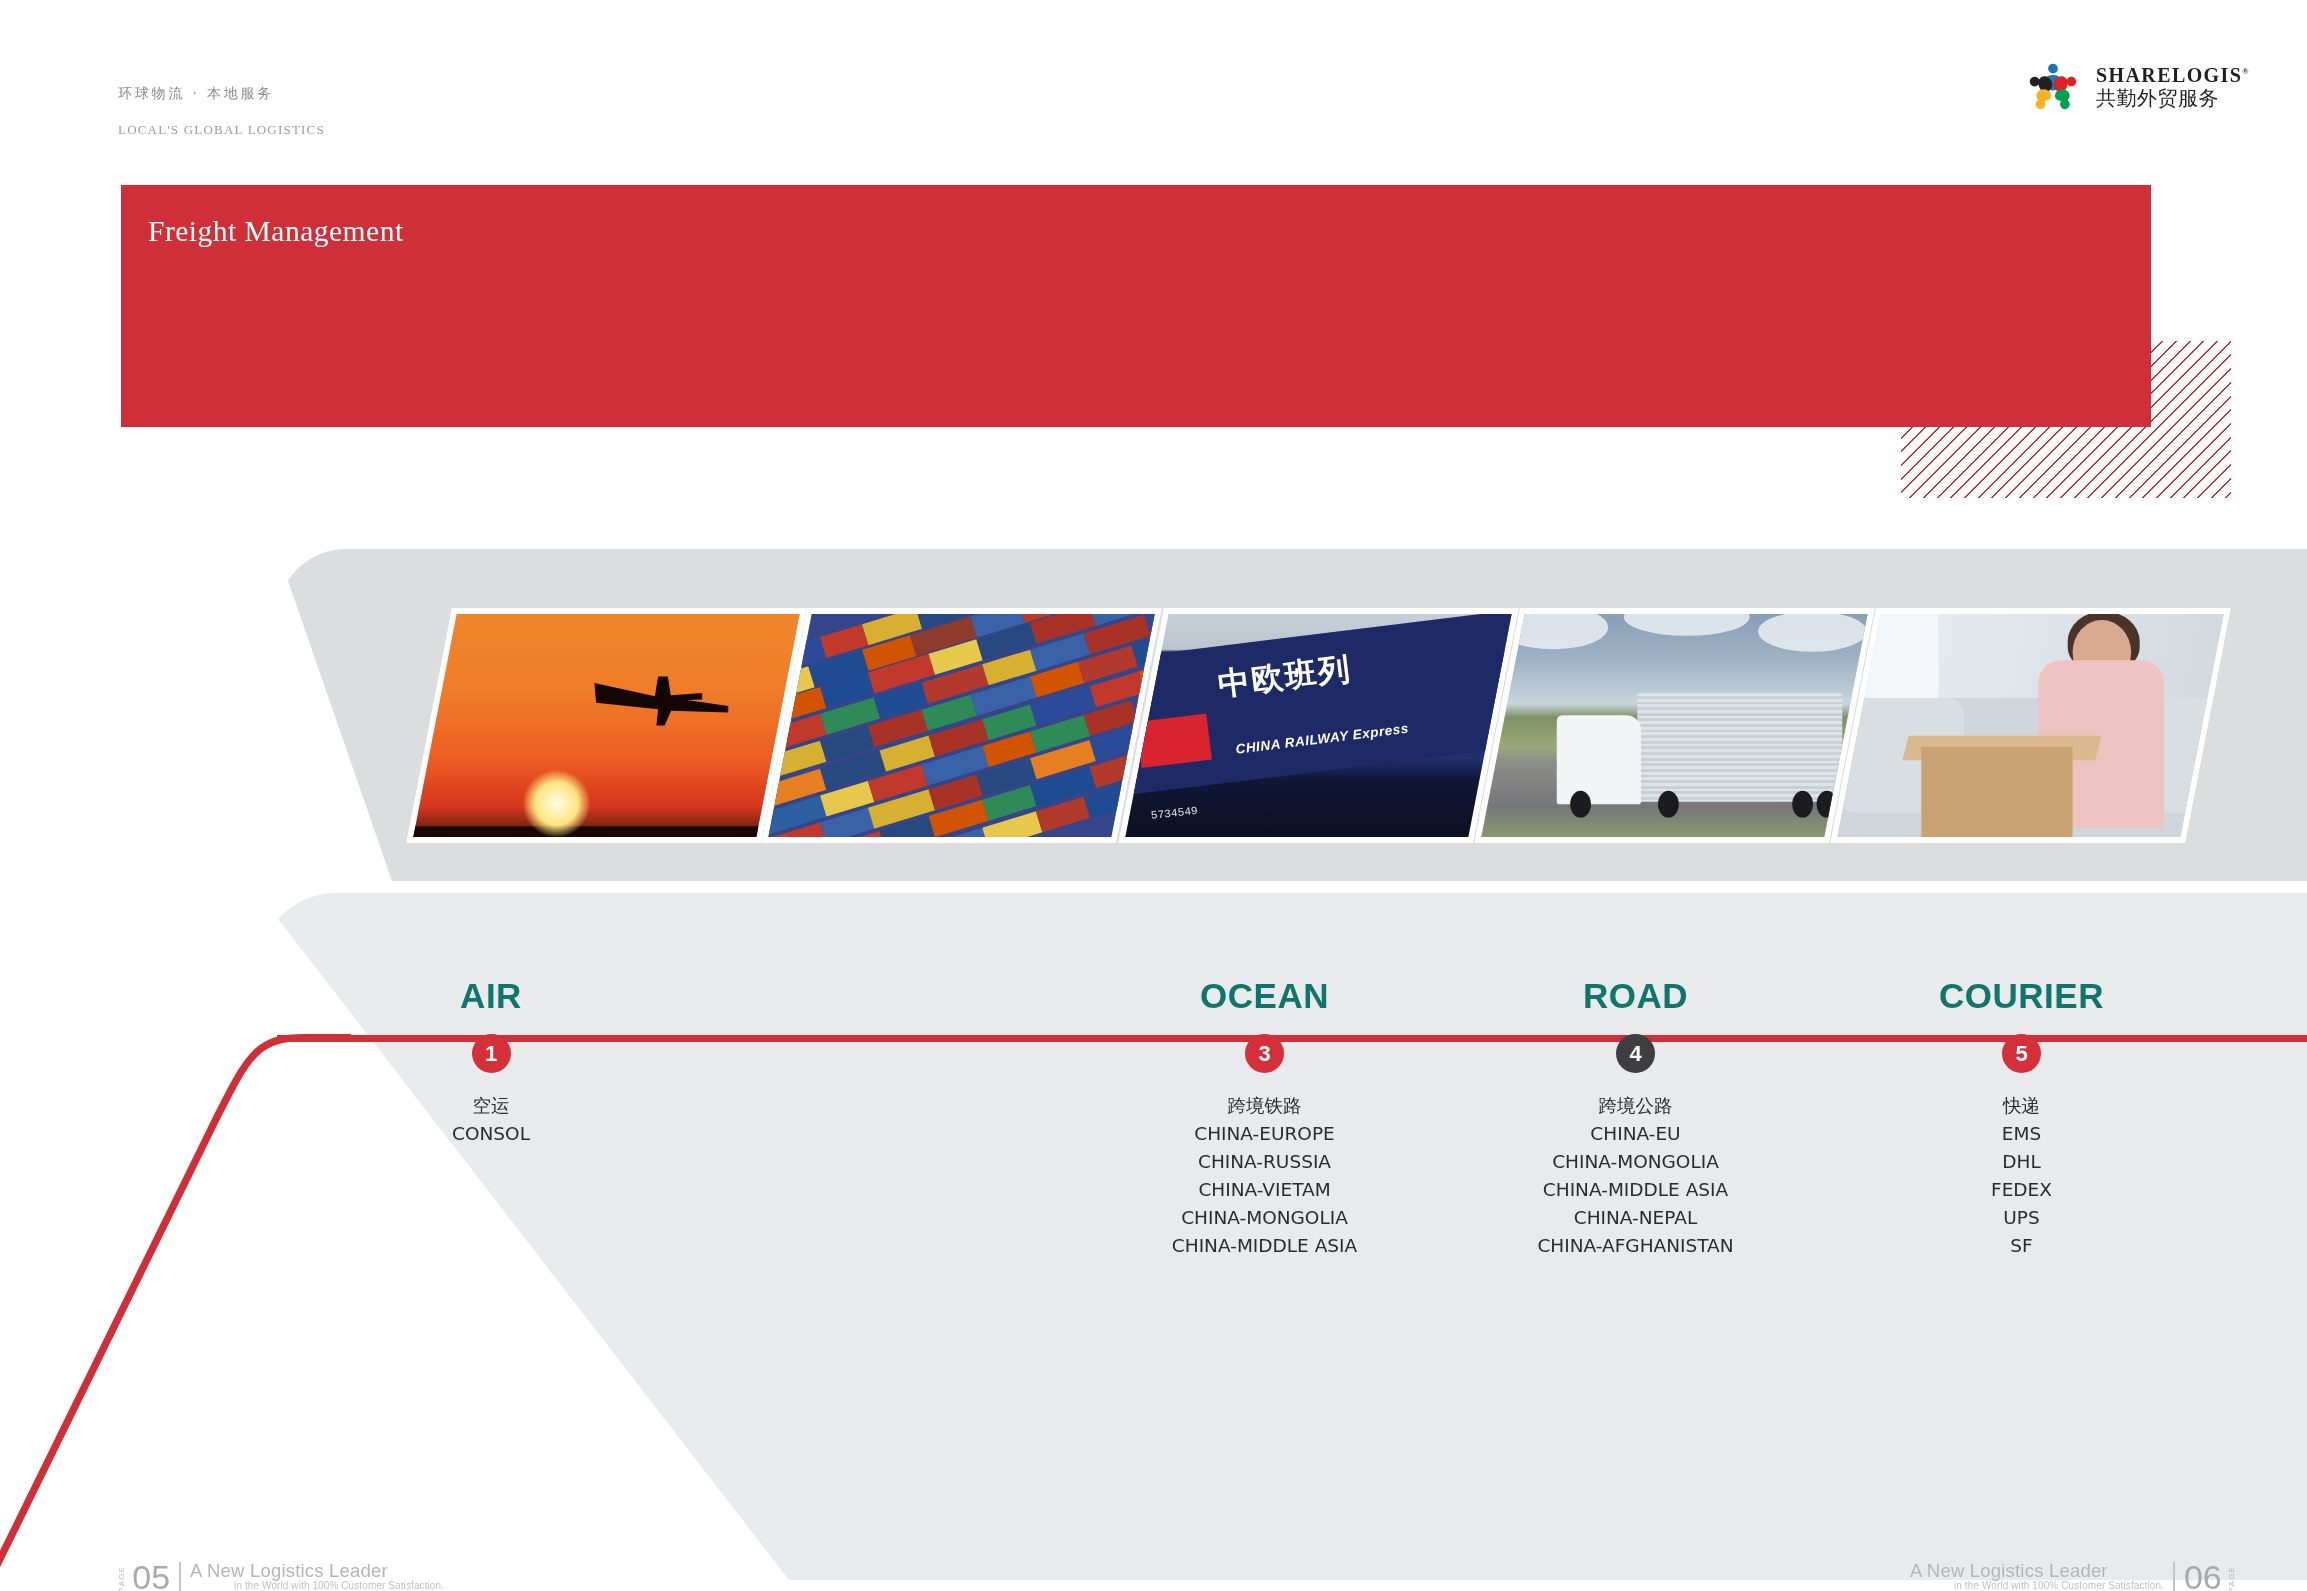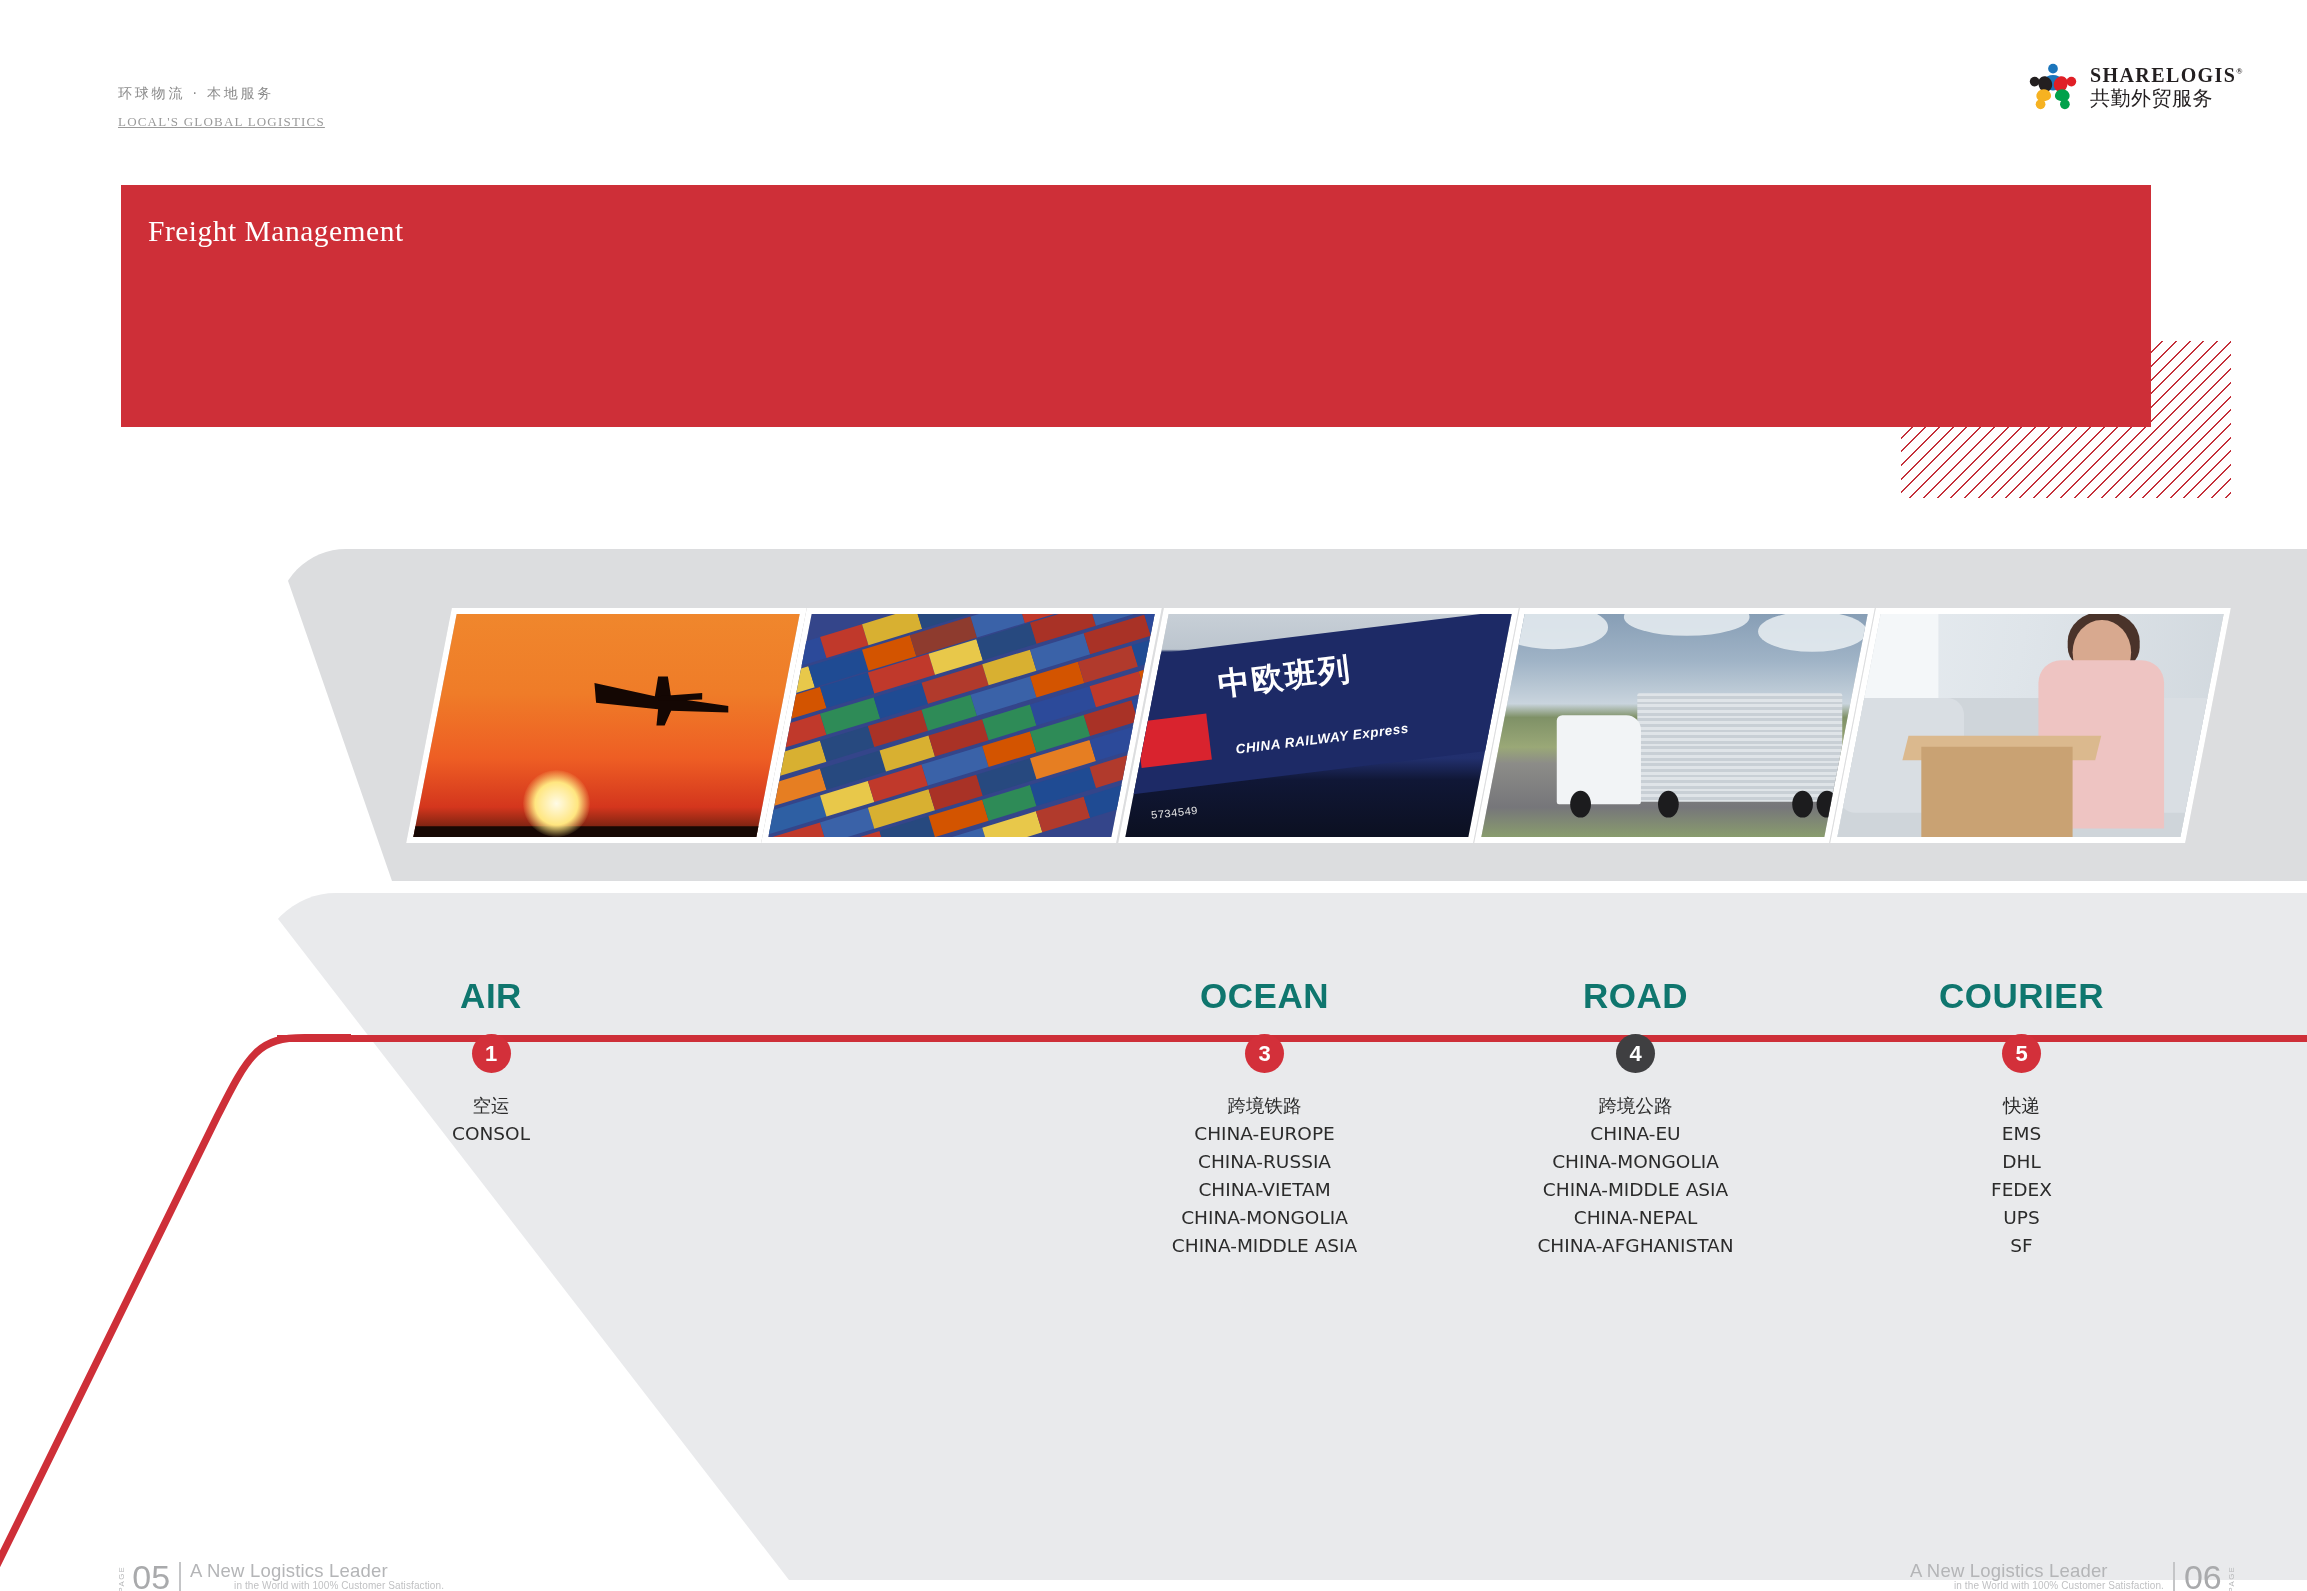--- a/index.html
+++ b/index.html
@@ -8,27 +8,26 @@
     position:relative;width:2321px;height:1592px;background:#ffffff;overflow:hidden;
   }
 
   
   #brand-tagline{position:absolute;left:118px;top:85px;}
   #brand-tagline .cn{
     font-size:14px;color:#8a8a8a;letter-spacing:2.8px;font-weight:400;line-height:1.15;
     font-family:"DejaVu Sans",sans-serif;
   }
   #brand-tagline .en{
-    font-size:13px;color:#9a9a9a;letter-spacing:1.2px;margin-top:13px;
+    font-size:13px;color:#9a9a9a;letter-spacing:1.2px;margin-top:21px;
     font-family:"Liberation Serif",serif;
-    text-decoration:underline;
-  }
-
-  
-  #logo{position:absolute;left:2026px;top:60px;display:flex;align-items:center;gap:10px;}
+  }
+
+  
+  #logo{position:absolute;left:2026px;top:60px;display:flex;align-items:center;gap:16px;}
   #logo-mark{width:54px;height:54px;position:relative;}
   #logo-text .main{
     font-family:"Liberation Serif",serif;font-size:20px;letter-spacing:1.4px;color:#231f20;
     font-weight:700;line-height:1;position:relative;
   }
   #logo-text .main sup{font-size:8.3px;vertical-align:super;}
   #logo-text .sub{
     font-family:"DejaVu Sans",sans-serif;font-size:20px;color:#231f20;letter-spacing:0.5px;
     line-height:1.1;margin-top:1.8px;font-weight:500;
   }

